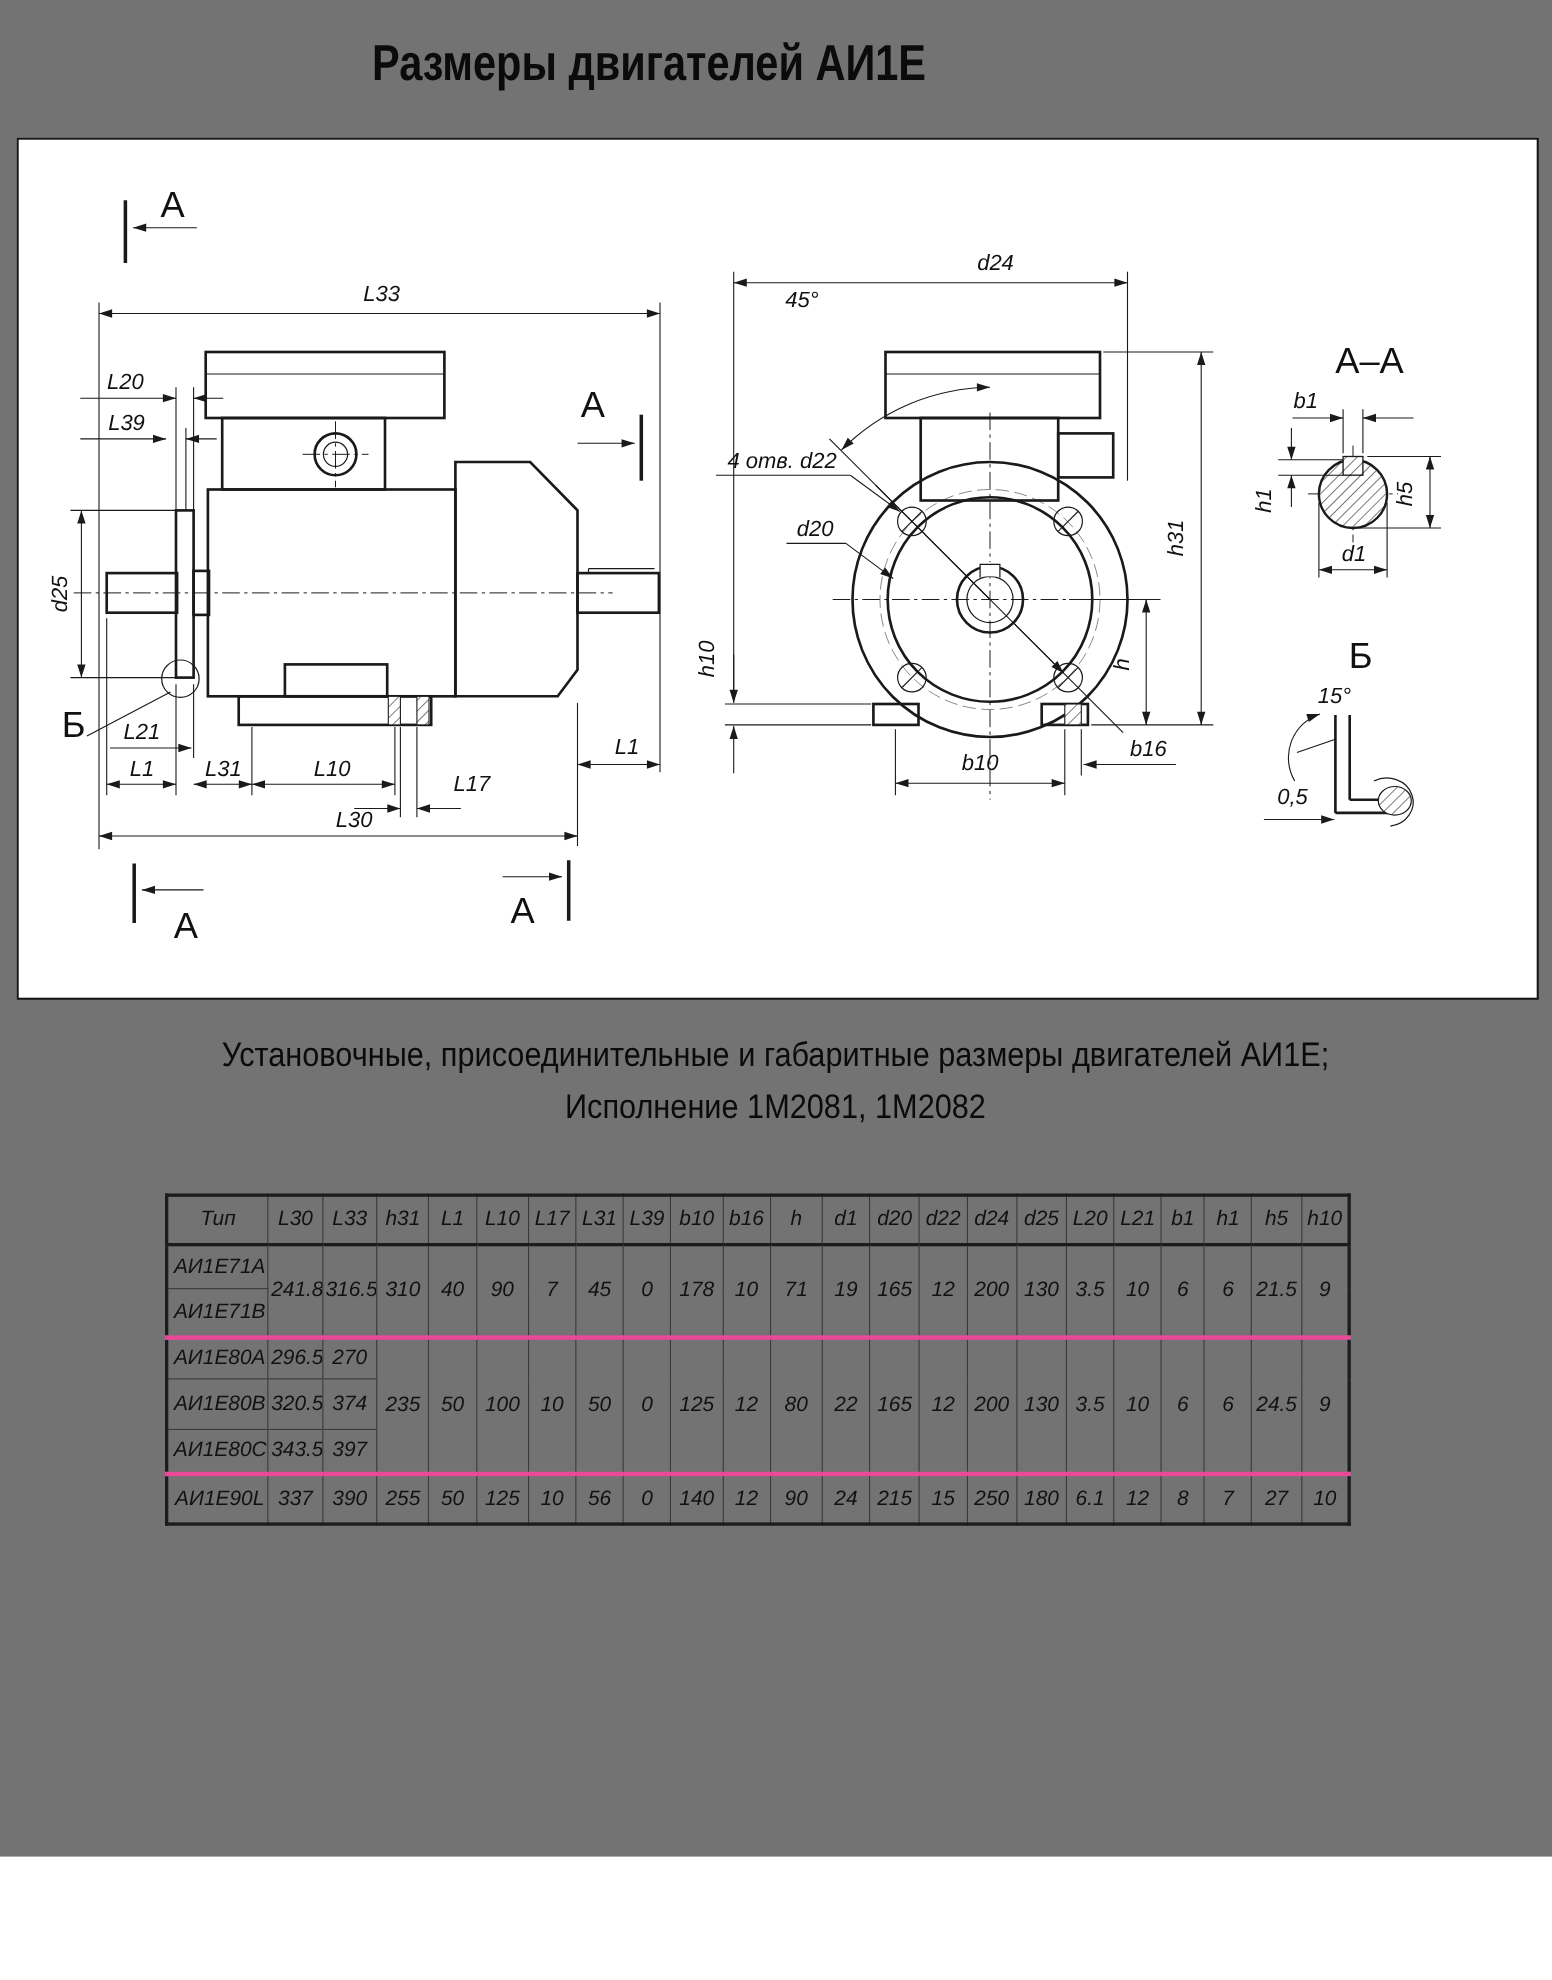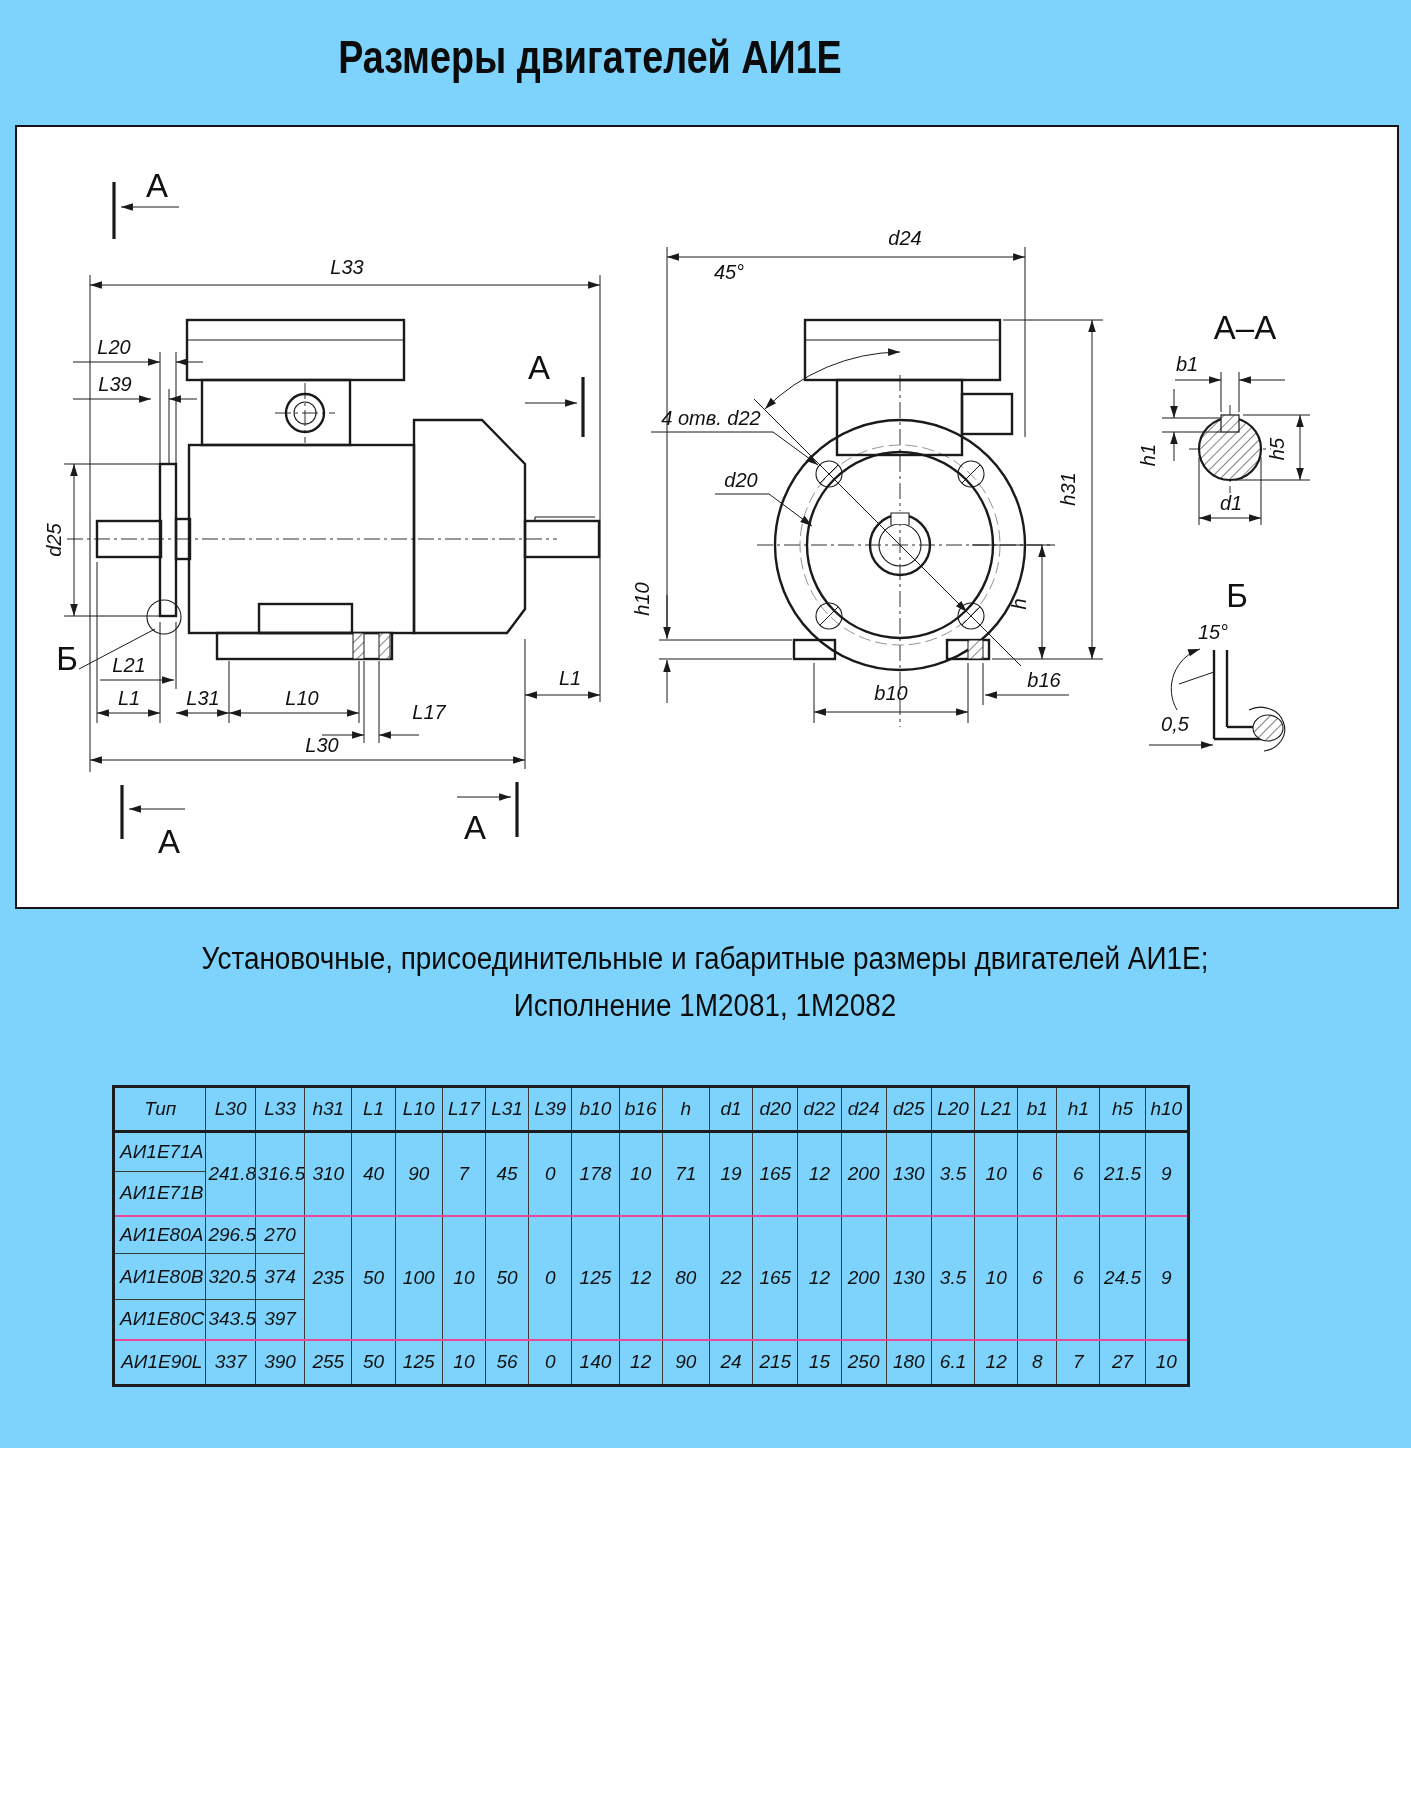--- a/index.html
+++ b/index.html
@@ -1,38 +1,38 @@
 <!DOCTYPE html>
 <html><head>
 <meta charset="utf-8">
 <style>
   html,body{margin:0;padding:0;background:#fff;}
-  #page{position:relative;width:1411px;height:1448px;background:#7dd3fc;font-family:"Liberation Sans",sans-serif;color:#111;overflow:hidden;}
+  #page{position:relative;width:1411px;height:1688px;background:#737373;font-family:"Liberation Sans",sans-serif;color:#111;overflow:hidden;}
   #title{position:absolute;top:30px;left:0;width:1180px;text-align:center;font-size:46px;font-weight:700;transform:scaleX(.82);letter-spacing:0px;color:#0b0b0b;}
   #dbox{position:absolute;left:15px;top:125px;width:1380px;height:780px;border:2.5px solid #151515;box-sizing:content-box;background:#fff;}
   #caption{position:absolute;top:936px;left:15px;width:1380px;text-align:center;font-size:31px;line-height:1.5;transform:scaleX(.9);color:#0b0b0b;}
   
   .t2{stroke:#1a1a1a;stroke-width:2.4;fill:none}
   .t1{stroke:#1a1a1a;stroke-width:1.1;fill:none}
   .dim{stroke:#1a1a1a;stroke-width:1;fill:none}
   .cl{stroke:#1a1a1a;stroke-width:.9;stroke-dasharray:16 4 3 4;fill:none}
   .bc{stroke:#888;stroke-width:.9;stroke-dasharray:12 5;fill:none}
   .tick{stroke:#1a1a1a;stroke-width:3.2}
   text{fill:#111;text-anchor:middle}
   .lbl{font:italic 20px "Liberation Sans",sans-serif}
   .sec{font:400 33px "Liberation Sans",sans-serif}
   
   #tblwrap{position:absolute;left:112px;top:1085px;width:1078px;}
   table{border-collapse:collapse;table-layout:fixed;width:1078px;font:italic 19px "Liberation Sans",sans-serif;color:#111;}
   th,td{border:1px solid #3a3a3a;text-align:center;padding:1px 2px;font-weight:400;overflow:hidden;white-space:nowrap;}
-  table{border:3px solid #1c1c1c;}
+  table{border:3px solid #1c1c1c;margin-left:38px;}
   thead th{border-bottom:3px solid #1c1c1c;height:40px;}
   td.typ{text-align:center;padding-left:5px;}
   tr.h40{height:40px}tr.h44{height:44px}tr.h38{height:38px}tr.h46{height:46px}
-  tr.sep td{border-top:2px solid #ec4899;}
+  tr.sep td{border-top:4px solid #ec4899;}
 </style>
 </head>
 <body>
 
 <div id="page">
 
   <div id="title">Размеры двигателей АИ1Е</div>
 
   <div id="dbox">
     <svg width="1380" height="780" viewBox="0 0 1380 780" xmlns="http://www.w3.org/2000/svg">

